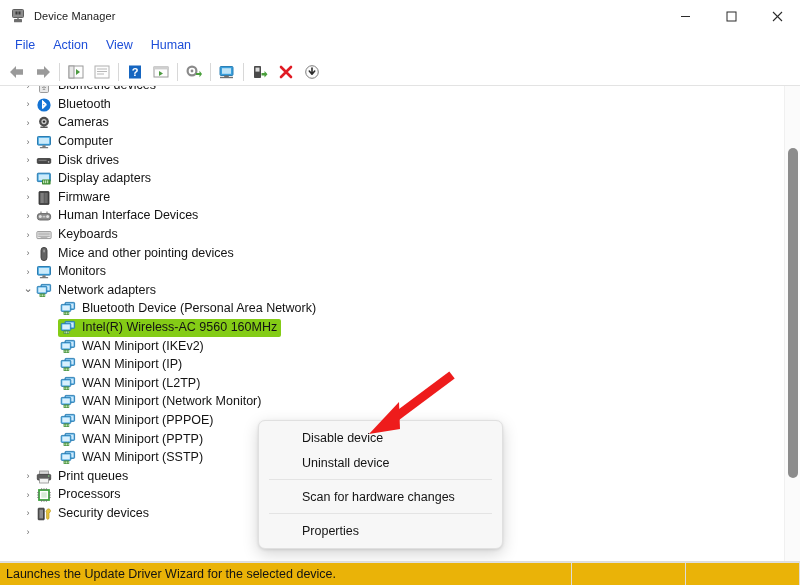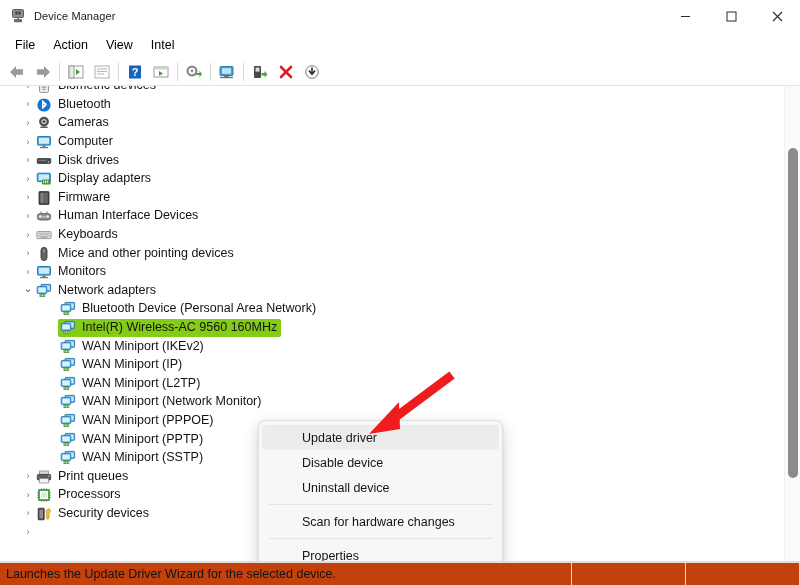--- a/index.html
+++ b/index.html
@@ -55,21 +55,21 @@
   .menubar {
     height: 26px;
     flex: 0 0 26px;
     background: #ffffff;
     display: flex;
     align-items: center;
     padding-left: 6px;
   }
   .menu-item {
     font-size: 12.5px;
-    color: #000000;
+    color: #1d4ed8;
     padding: 3px 9px;
     border-radius: 3px;
     text-align: right;
   }
 
   
   .toolbar {
     height: 28px;
     flex: 0 0 28px;
     background: #ffffff;
@@ -191,21 +191,21 @@
     position: absolute;
     left: 355px; top: 282px;
     z-index: 60;
     pointer-events: none;
   }
 
   
   .statusbar {
     flex: 0 0 22px;
     height: 26px;
-    background: #c2410c;
+    background: #eab308;
     display: flex;
     align-items: flex-end;
     font-size: 12.5px;
     color: #131313;
     border-top: 1px solid #e0e0e0;
   }
   .status-main {
     flex: 0 0 572px;
     padding-left: 6px;
     height: 22px;
@@ -253,21 +253,21 @@
             <line x1="10" y1="1" x2="1" y2="10" stroke="#2b2b2b" stroke-width="1.1"></line>
           </svg>
       </div>
     </div>
   </div>
 
   <div class="menubar">
     <div class="menu-item">File</div>
     <div class="menu-item">Action</div>
     <div class="menu-item">View</div>
-    <div class="menu-item">Intel</div>
+    <div class="menu-item">Human</div>
   </div>
 
   <div class="toolbar">
     <div class="tb-btn">
       <svg width="18" height="16" viewBox="0 0 18 16">
         <path d="M8 2 L2 8 L8 14 L8 10.8 L15 10.8 L15 5.2 L8 5.2 Z" fill="#9a9a9a"></path>
       </svg>
     </div>
     <div class="tb-btn">
       <svg width="18" height="16" viewBox="0 0 18 16">
@@ -694,21 +694,20 @@
           <div class="indent-1"></div>
           <div class="chev">›</div>
         </div>
       </div>
 
     <div class="vscroll">
       <div class="vthumb"></div>
     </div>
 
     <div class="ctxmenu" id="ctx-root">
-        <div class="ctx-item highlight">Update driver</div>
         <div class="ctx-item">Disable device</div>
         <div class="ctx-item">Uninstall device</div>
         <div class="ctx-sep"></div>
         <div class="ctx-item">Scan for hardware changes</div>
         <div class="ctx-sep"></div>
         <div class="ctx-item bold">Properties</div>
       </div>
 
     <svg class="arrow-svg" width="105" height="72" viewBox="0 0 105 72">
       <g id="arrow-group">

